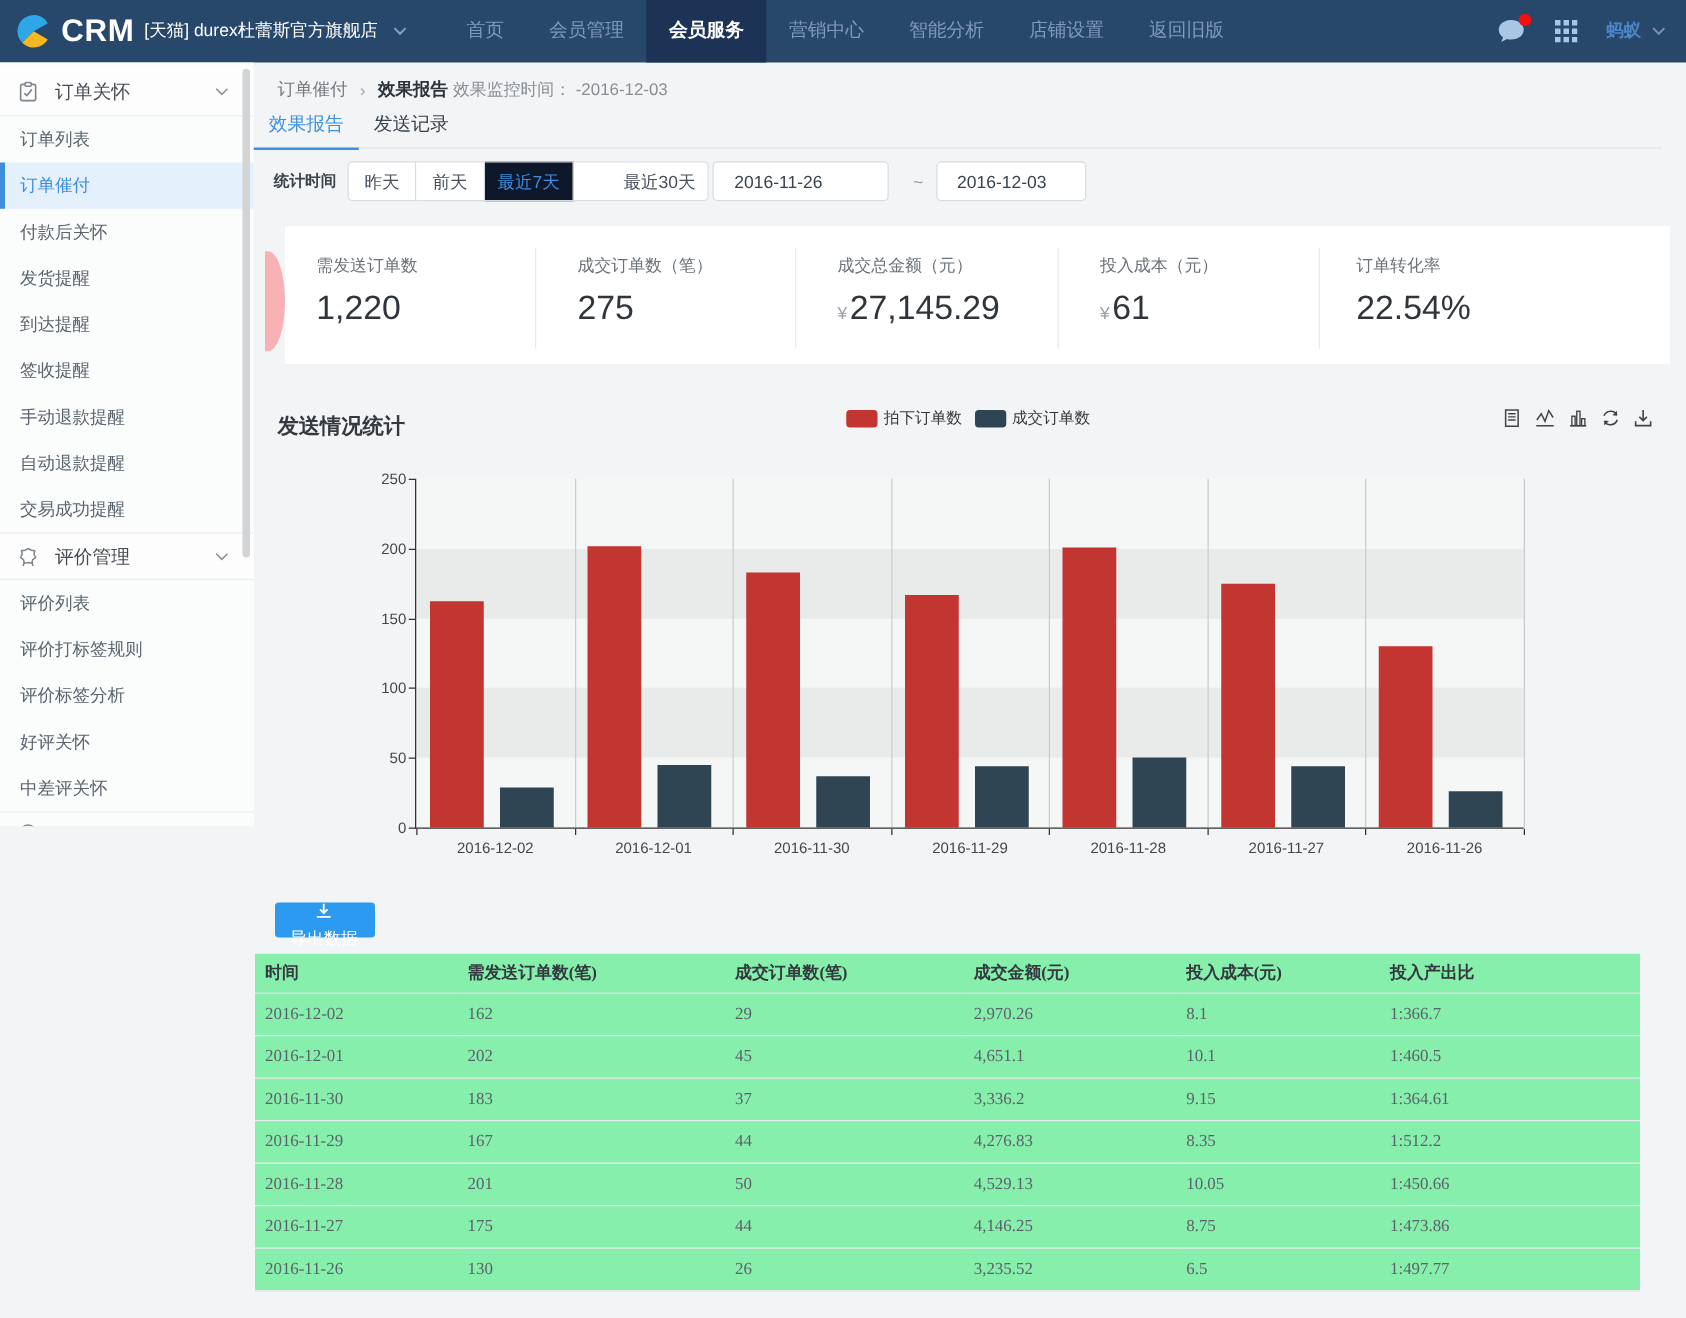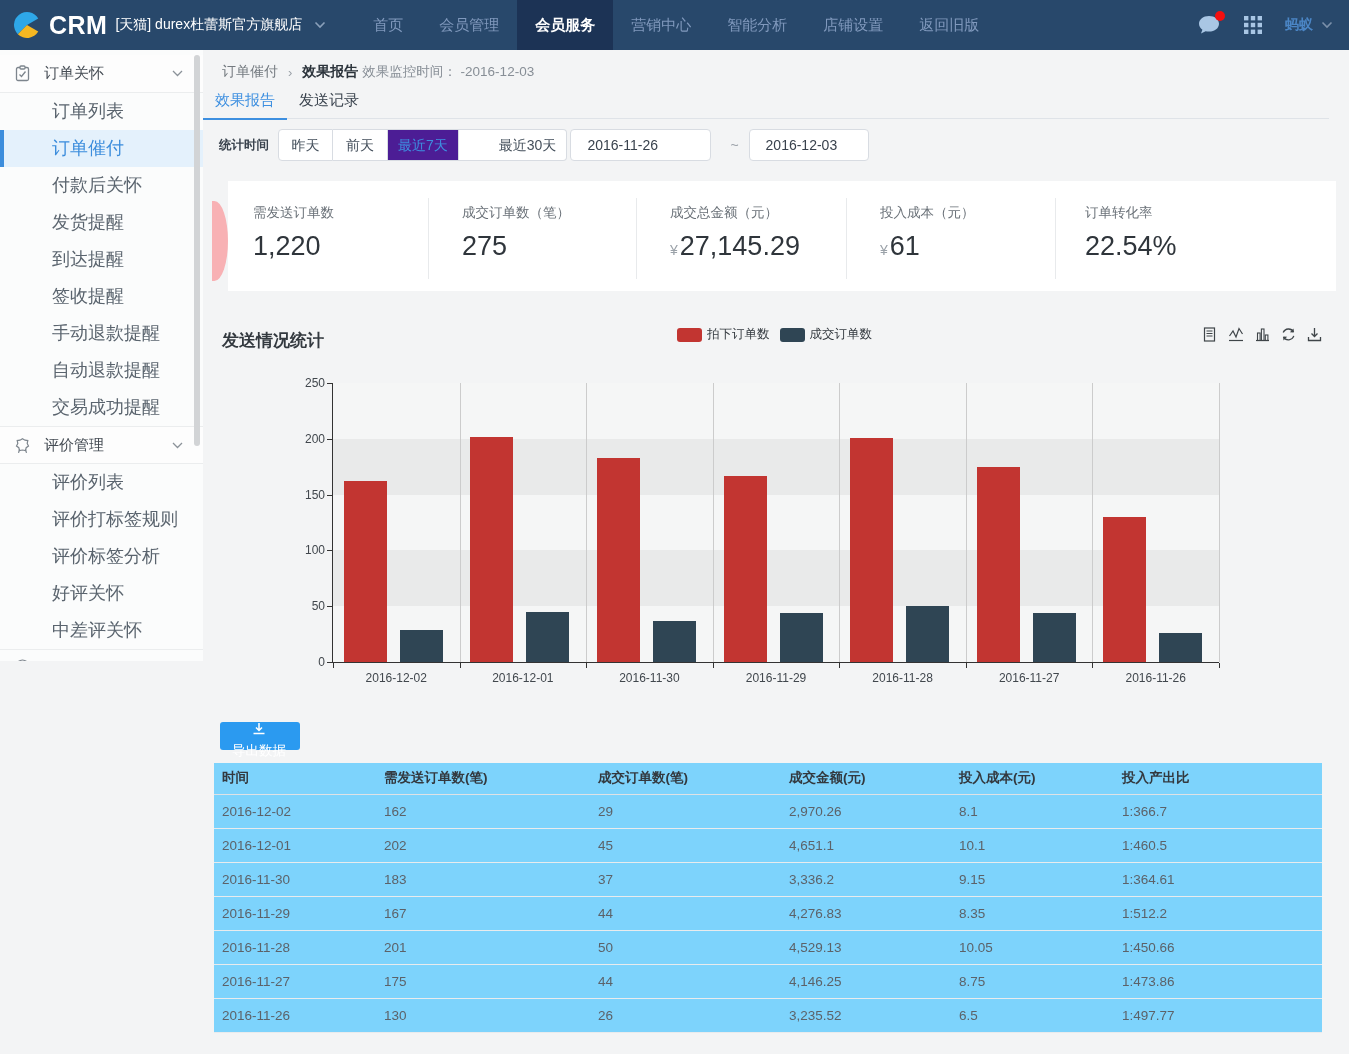--- a/index.html
+++ b/index.html
@@ -42,21 +42,21 @@
   }
   .menu { width:203px; padding-top:5px; }
   .menu-group-title {
     height:38px; display:flex; align-items:center; padding:0 14px;
     background:#fdfdfd; border-bottom:1px solid #ebedee; cursor:pointer;
   }
   .menu-group-title .g-label { font-size:15px; color:#454c54; margin-left:13px; }
   .menu-group-title .chev { margin-left:auto; margin-right:6px; }
   .menu-group:nth-child(2) .menu-group-title { border-top:1px solid #ebedee; }
   .menu-item {
-    height:37px; line-height:37px; padding-left:52px; font-size:18px; color:#5a646e;
+    height:37px; line-height:37px; padding-left:16px; font-size:14px; color:#5a646e;
     cursor:pointer; position:relative;
   }
   .menu-item.active { background:#e4f1fc; color:#3c8ddc; }
   .menu-item.active::before {
     content:""; position:absolute; left:0; top:0; bottom:0; width:4px; background:#3c8ddc;
   }
   .scroll-thumb {
     position:absolute; right:3px; top:5px; width:6px; height:391px;
     background:#d2d4d6; border-radius:4px;
   }
@@ -78,21 +78,21 @@
   .filter-row { position:absolute; left:19px; top:79px; display:flex; align-items:center; }
   .filter-label { font-size:12.5px; color:#39424d; font-weight:bold; margin-right:9px; }
   .range-group { display:flex; }
   .range-btn {
     height:32px; line-height:30px; padding:0 10px; min-width:55px; text-align:center; background:#fff; font-size:14px; color:#45505c;
     border:1px solid #d8dce2; border-left:none; cursor:pointer;
     font-family:"Liberation Sans","DejaVu Sans",sans-serif;
   }
   .range-btn:first-child { border-left:1px solid #d8dce2; border-radius:4px 0 0 4px; }
   .range-btn:last-child { border-radius:0 4px 4px 0;padding-left:40px; }
-  .range-btn.active { background:#4c1d95; color:#3d8fe0; }
+  .range-btn.active { background:#0f172a; color:#3d8fe0; }
   .date-input {
     height:32px; width:141px; background:#fff; border:1px solid #d8dce2; border-radius:4px;
     font-size:14px; color:#39424d; line-height:30px; padding-left:16px; margin-left:3px; cursor:text;
   }
   .date-sep { color:#9aa1a8; margin-left:19px; font-size:14px; }
   .date-input + .date-sep + .date-input { margin-left:10px; width:120px; }
 
   .stats-card { position:absolute; left:28px; top:131px; width:1108px; height:110px; background:#fff; display:flex; }
   .pink-blob { position:absolute; left:12px; top:151px; width:16px; height:80px; background:#f8b1b4;
     border-radius:0 85% 85% 0 / 0 50% 50% 0; z-index:2; }
@@ -132,21 +132,21 @@
   .bar { position:absolute; bottom:0; }
 
   .export-btn {
     position:absolute; left:20px; top:672px; height:28px; padding:0 14px 0 12px;
     background:#2b9af0; border:none; border-radius:3px; color:#fff; font-size:13.5px;
     display:flex; align-items:center; gap:6px; cursor:pointer;
     font-family:"Liberation Sans","DejaVu Sans",sans-serif;
     flex-direction:column;
   }
 
-  .table-card { position:absolute; left:14px; top:713px; width:1108px; background:#7dd3fc; }
+  .table-card { position:absolute; left:4px; top:713px; width:1108px; background:#86efac;font-family:Liberation Serif, serif; }
   table { width:100%; border-collapse:collapse; table-layout:fixed; }
   th { height:31px; text-align:left; font-size:13.5px; color:#33393f; font-weight:bold; padding-left:8px; border-bottom:1px solid #dfe2e5; }
   td { height:34px; font-size:13.5px; color:#5c6269; padding-left:8px; border-bottom:1px solid #e9ebed; }
   col.c1{width:162px;} col.c2{width:214px;} col.c3{width:191px;} col.c4{width:170px;} col.c5{width:163px;} col.c6{width:208px;}
 </style>
 </head>
 <body>
 
 <header class="navbar">
   <div class="logo">

